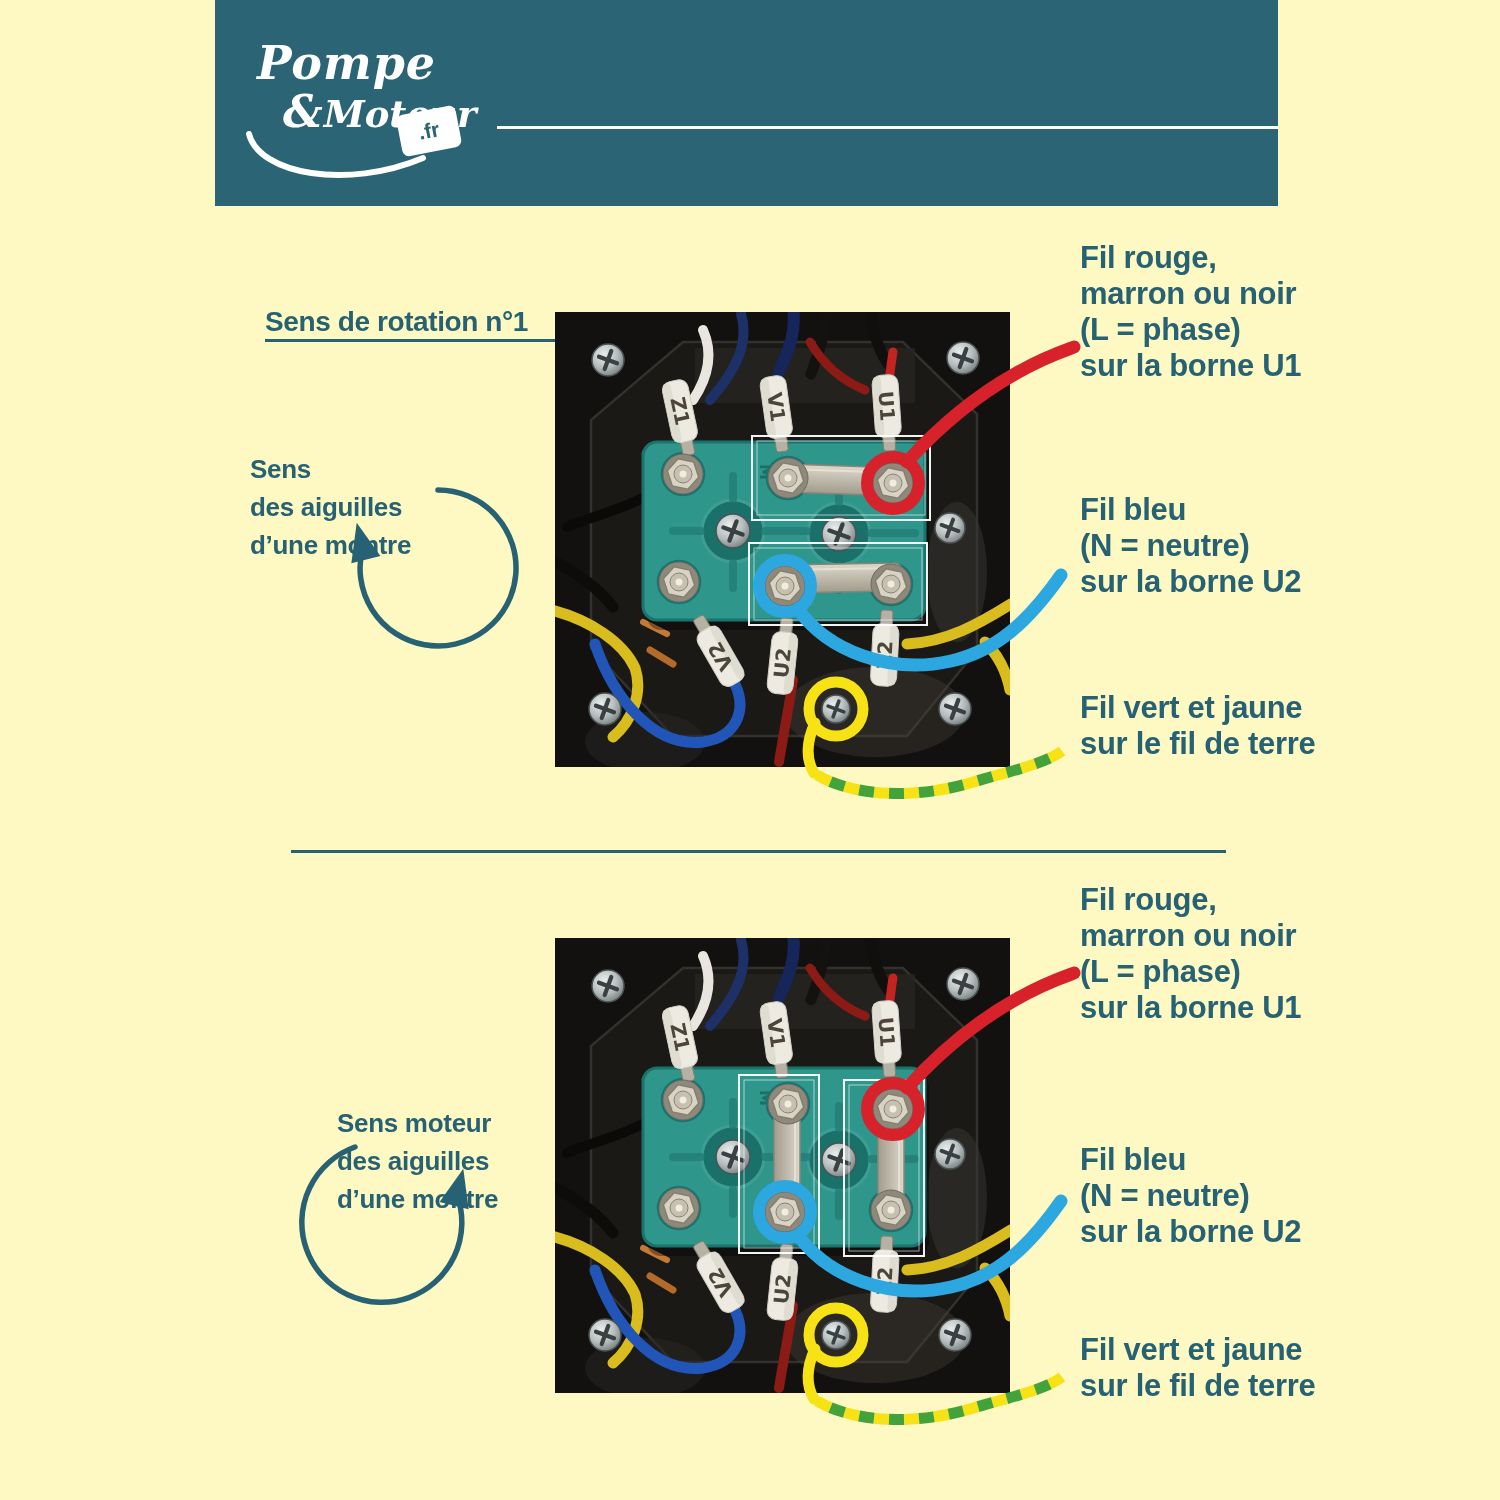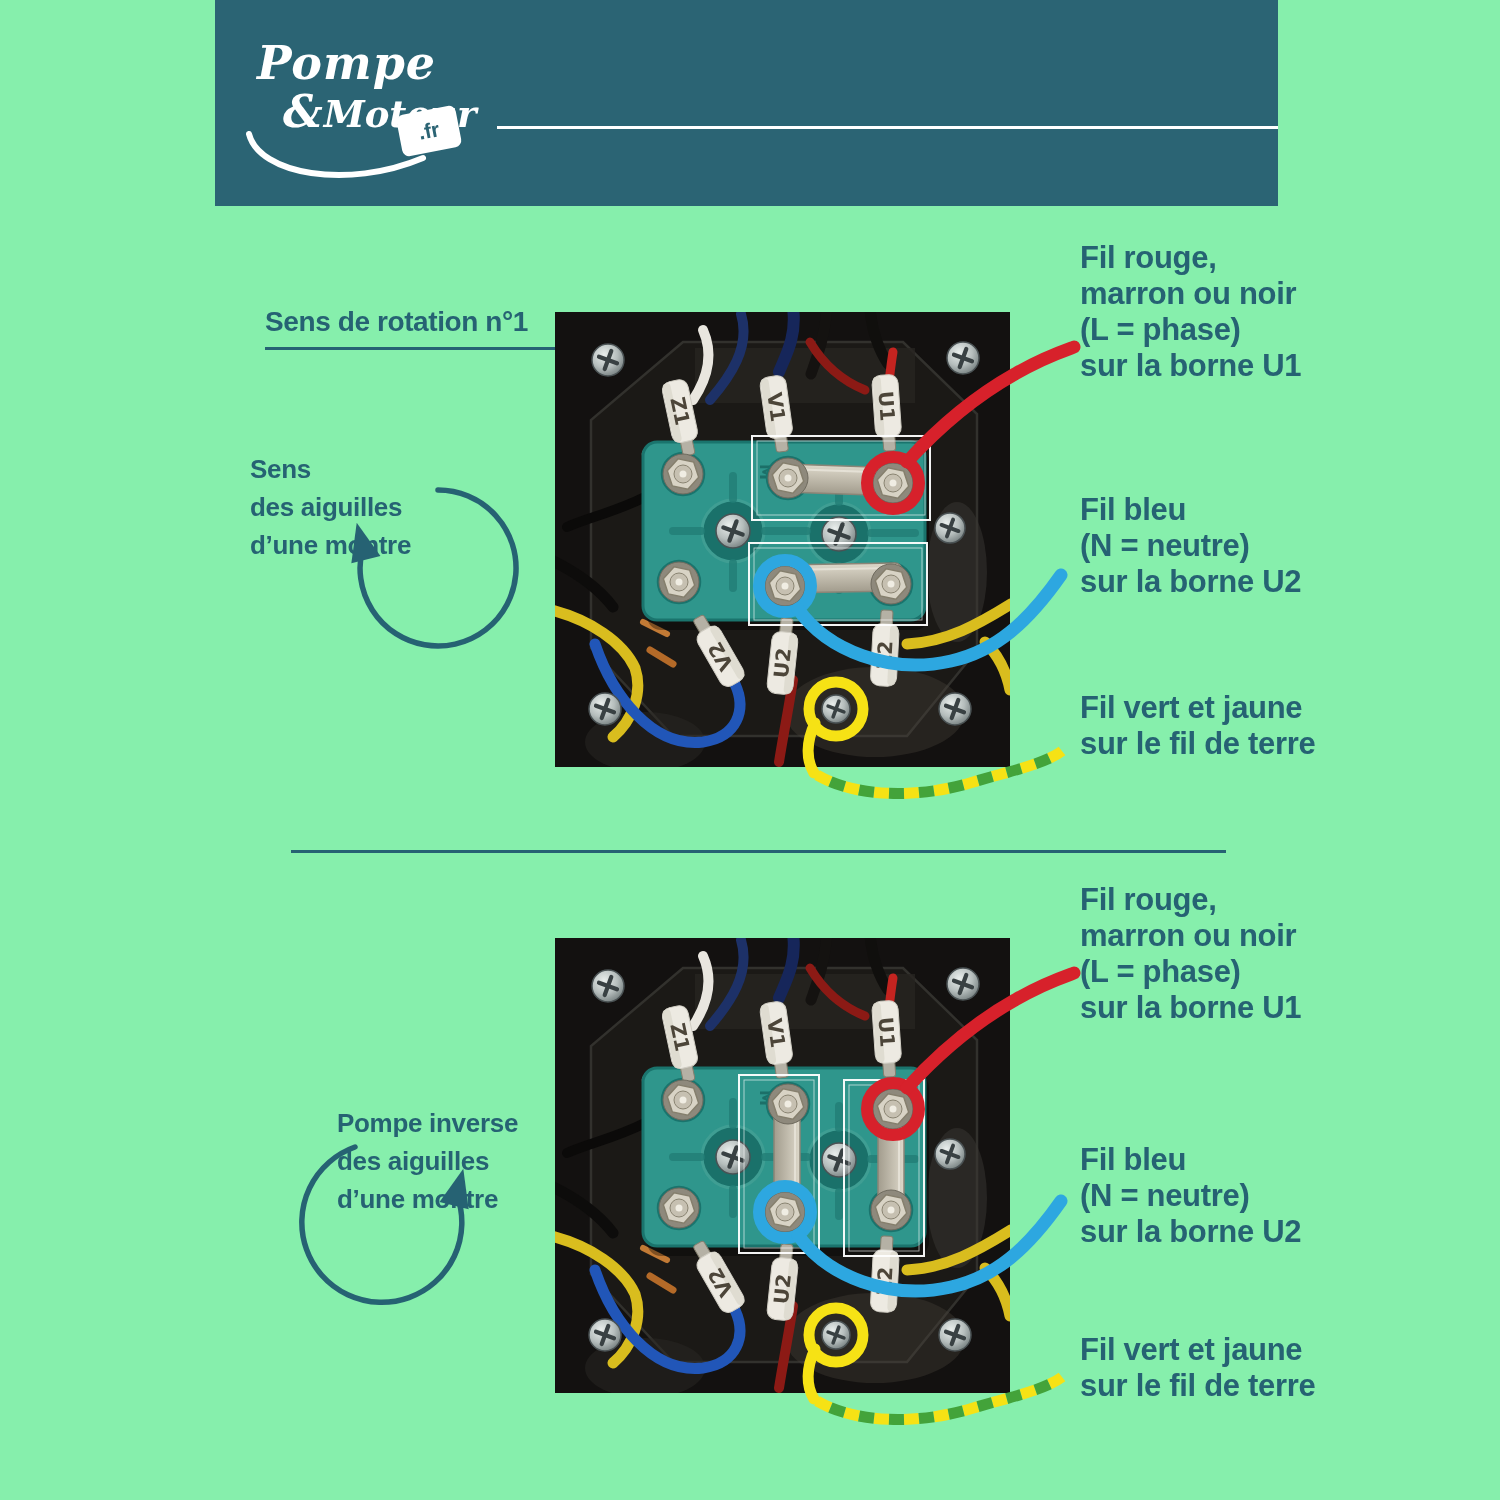--- a/index.html
+++ b/index.html
@@ -1,34 +1,34 @@
 <!DOCTYPE html>
 <html><head>
 <meta charset="utf-8">
 <style>
   html,body{margin:0;padding:0;background:#ffffff;}
-  .page{position:relative;width:1500px;height:1500px;background:#86efac;overflow:hidden;
+  .page{position:relative;width:1500px;height:1500px;background:#fef9c3;overflow:hidden;
         font-family:"Liberation Sans", sans-serif;}
   
   .banner{position:absolute;left:215px;top:0;width:1063px;height:206px;background:#2b6474;}
   .logo{position:absolute;left:28px;top:34px;width:240px;height:150px;color:#ffffff;
         font-family:"DejaVu Serif", serif;font-style:italic;}
   .logo-pompe{position:absolute;left:14px;top:2px;font-size:46px;font-weight:bold;letter-spacing:1px;}
   .logo-moteur{position:absolute;left:40px;top:52px;font-size:37px;font-weight:bold;}
   .logo-moteur .amp{font-size:44px;margin-right:1px;}
   .logo-swash{position:absolute;left:0;top:96px;width:200px;height:60px;}
   .logo-badge{position:absolute;left:156px;top:76px;width:60px;height:42px;background:#ffffff;
         border-radius:7px;transform:rotate(-11deg);display:flex;align-items:center;justify-content:center;
         color:#2b6474;font-family:"Liberation Sans",sans-serif;font-style:normal;font-weight:bold;font-size:21px;}
   .title{position:absolute;left:282px;top:68px;margin:0;color:#ffffff;font-size:38px;font-weight:bold;
         letter-spacing:-0.3px;white-space:nowrap;}
   .title-rule{position:absolute;left:282px;top:126px;width:781px;height:3px;background:#ffffff;}
   
   .section-heading{position:absolute;margin:0;color:#266273;font-size:28px;font-weight:bold;
-        letter-spacing:-0.4px;white-space:nowrap;padding-bottom:9px;border-bottom:3px solid #266273;}
+        letter-spacing:-0.4px;white-space:nowrap;padding-bottom:1px;border-bottom:3px solid #266273;}
   .direction-label{position:absolute;width:220px;text-align:left;color:#266273;
         font-size:26px;font-weight:bold;line-height:38px;letter-spacing:-0.3px;}
   .annotation{position:absolute;color:#266273;font-size:31px;font-weight:bold;line-height:36px;
         letter-spacing:-0.3px;white-space:nowrap;}
   .arrow-svg{position:absolute;width:200px;height:200px;}
   .photo-svg{position:absolute;width:580px;height:500px;font-family:"DejaVu Sans",sans-serif;}
   .divider{position:absolute;left:291px;top:850px;width:935px;height:3px;background:#266273;}
   
   #heading-1{left:265px;top:306px;min-width:290px;}
   #photo-1{left:555px;top:312px;}
@@ -296,21 +296,21 @@
   </div>
   <div class="annotation" id="ann-earth-1">
     <div>Fil vert et jaune</div>
     <div>sur le fil de terre</div>
   </div>
 
   <div class="divider"></div>
 
 
   <div class="direction-label" id="dir-2">
-    <div>Pompe inverse</div>
+    <div>Sens moteur</div>
     <div>des aiguilles</div>
     <div>d’une montre</div>
   </div>
 
   <svg class="arrow-svg" id="arrow-2" viewBox="0 0 200 200">
       <path d="M 73 25 A 80 80 0 1 0 175 73" fill="none" stroke="#266273" stroke-width="5.5" stroke-linecap="round"></path>
       <polygon points="160,84 190,84 175,46" fill="#266273" transform="rotate(14 175 72)"></polygon>
     </svg>
 
   <svg class="photo-svg" id="photo-2" viewBox="0 0 580 500">

